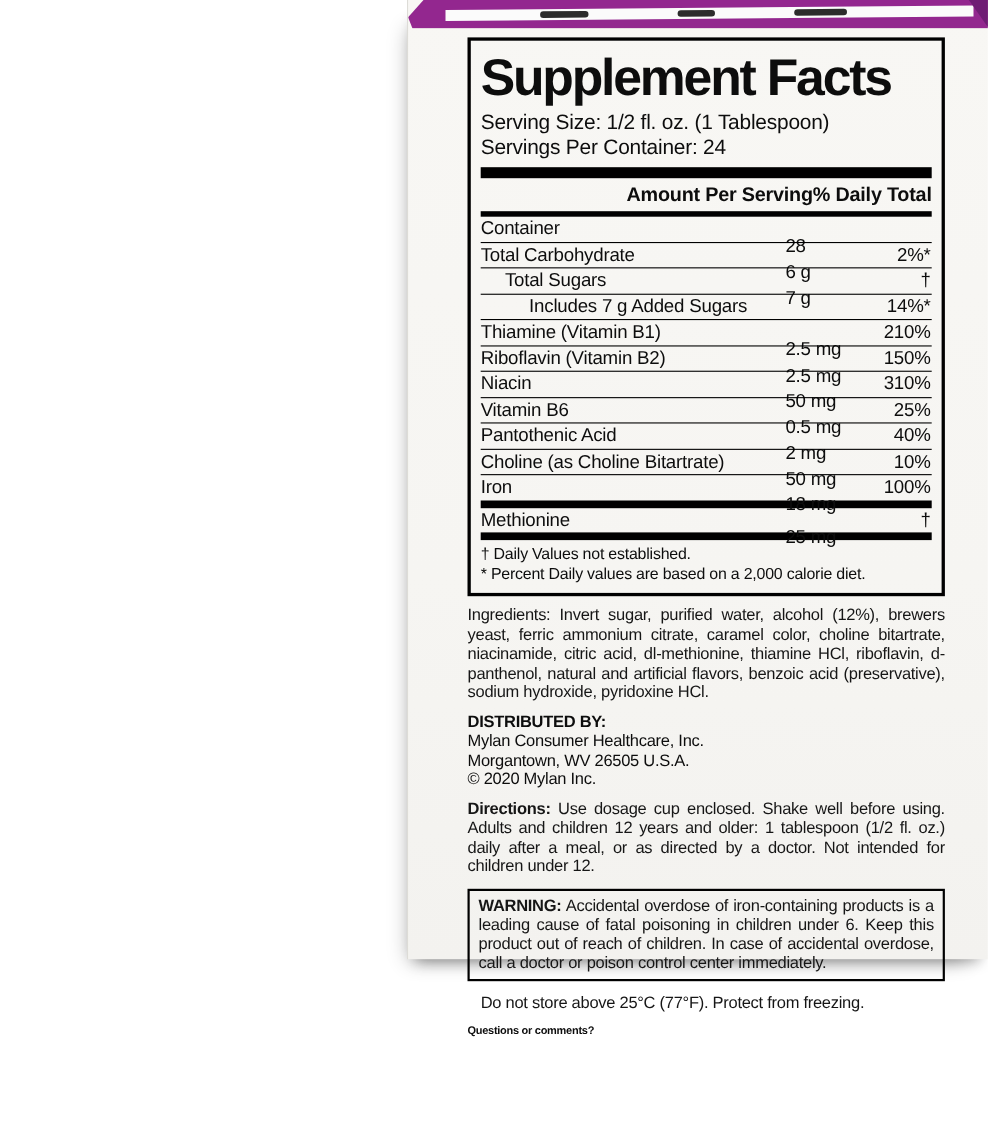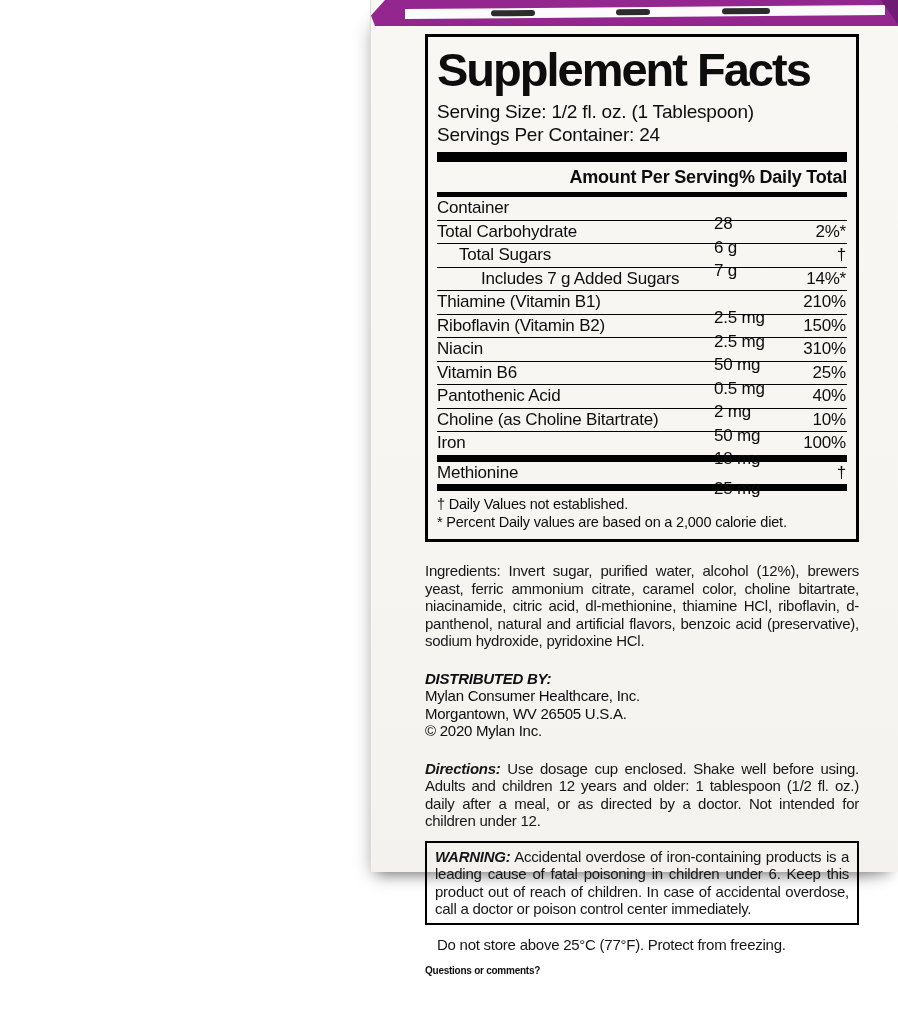--- a/index.html
+++ b/index.html
@@ -44,22 +44,22 @@
   .frow.nb{border-top:none;}
   .ind1{padding-left:22px;} .ind2{padding-left:44px;}
   .famt{position:absolute;left:267px;top:16px;margin-left:10px;}
   .fdv{position:absolute;right:1px;top:0;}
   .tsep{height:7px;background:#000;}
   .fnotes{margin-top:4px;font-size:14.5px;line-height:18px;letter-spacing:-.2px;}
 
   
   .cond{font-size:15px;line-height:17.5px;letter-spacing:-.25px;color:#161616;}
   .just{text-align:justify;}
-  .lead{font-weight:bold;font-style:italic;}
-  .blk{margin-top:20px;}
+  .lead{font-weight:bold;}
+  .blk{margin-top:9px;}
   .dist-line{font-size:15px;line-height:17.5px;letter-spacing:-.25px;}
   .outline-box{border:2px solid #000;padding:5px 8px;margin-top:11px;}
   .outline-box.thick{border-width:3px;margin-top:10px;}
   .bold-text{font-weight:bold;}
   .storage{margin-top:11px;}
   .contact-label{font-weight:bold;font-size:10px;line-height:19px;margin-top:8px;letter-spacing:-.25px;}
 </style>
 </head>
 <body>
 

